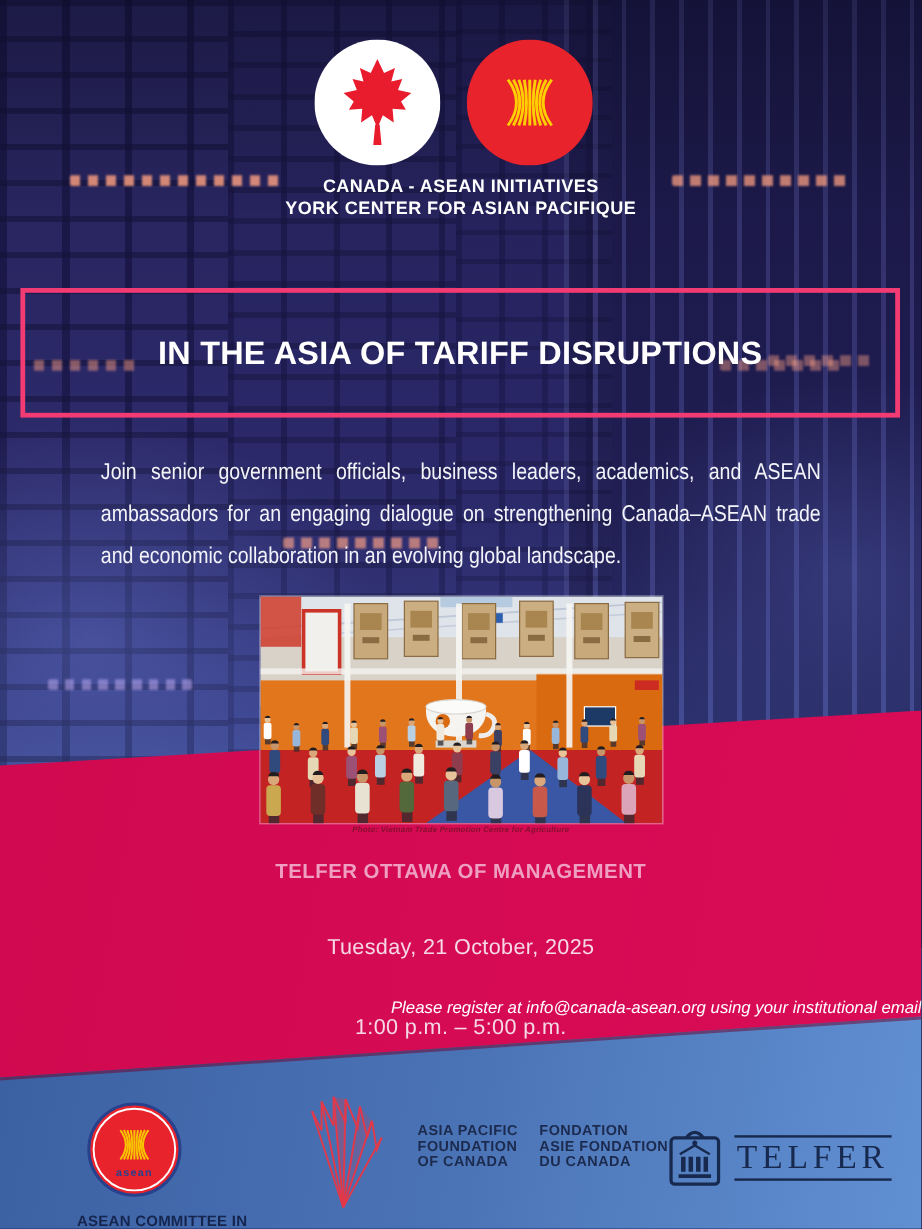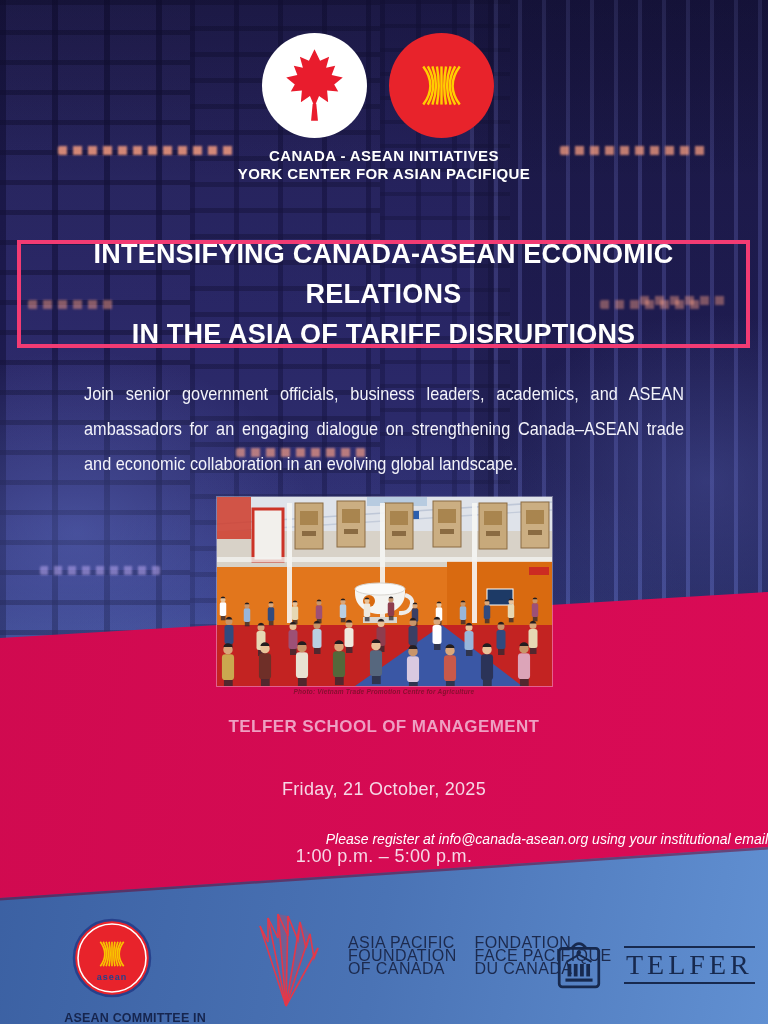--- a/index.html
+++ b/index.html
@@ -58,22 +58,22 @@
   .venue{position:absolute;left:0;right:0;text-align:center;color:#EE9FC2;font-weight:bold;font-size:17px;letter-spacing:.4px;}
   .v1{top:717px;} .v2{top:745px;}
   .when{position:absolute;left:0;right:0;text-align:center;color:#F6D8E6;font-size:18px;letter-spacing:.3px;}
   .d1{top:779px;} .d2{top:846px;}
   .register{position:absolute;left:0;right:0;top:831px;text-align:right;color:#ffffff;font-style:italic;font-size:14px;}
   
   .f-asean{position:absolute;left:18px;top:918px;width:188px;text-align:right;}
   .f-asean svg{display:block;margin:0 auto;}
   .f-asean-label{margin-top:13px;color:#16254e;font-size:12.5px;font-weight:bold;letter-spacing:.2px;}
   .f-apf{position:absolute;left:256px;top:912px;display:flex;gap:18px;}
-  .apf-text{margin-top:24px;color:#1c2a4e;font-size:16px;font-weight:normal;line-height:13px;letter-spacing:.4px;white-space:pre-line;}
-  .f-telfer{position:absolute;left:556px;top:940px;display:flex;align-items:center;gap:22px;}
+  .apf-text{margin-top:24px;color:#1c2a4e;font-size:12px;font-weight:bold;line-height:13px;letter-spacing:.4px;white-space:pre-line;}
+  .f-telfer{position:absolute;left:556px;top:940px;display:flex;align-items:center;gap:10px;}
   .telfer-word{font-family:"Liberation Serif",serif;font-size:28px;letter-spacing:4px;color:#17294e;line-height:1;padding:0 2px;}
   .rule{height:2px;background:#17294e;margin:3px 0;}
 </style>
 </head>
 <body>
 
 <div class="poster">
 
   <div class="bg-city">
     <div class="bldg bldg-a"></div>
@@ -117,21 +117,20 @@
           </g>
       </svg>
     </div>
 
     <div class="org">
       <div>CANADA - ASEAN INITIATIVES</div>
       <div>YORK CENTER FOR ASIAN PACIFIQUE</div>
     </div>
 
     <div class="title-box">
-      <div>INTENSIFYING CANADA-ASEAN ECONOMIC RELATIONS</div>
       <div>IN THE ASIA OF TARIFF DISRUPTIONS</div>
     </div>
 
     <div class="intro">Join senior government officials, business leaders, academics, and ASEAN ambassadors for an engaging dialogue on strengthening Canada–ASEAN trade and economic collaboration in an evolving global landscape.</div>
 
     <div class="photo">
       <svg width="335" height="189" viewBox="0 0 335 189">
         <rect x="0" y="0" width="335" height="189" fill="#e9e7e3"></rect>
         <rect x="0" y="0" width="335" height="36" fill="#dfe3ea"></rect>
         <path d="M0,27 L335,5" stroke="#b9c3d4" stroke-width="1.6" opacity=".85"></path>
@@ -394,22 +393,22 @@
               <rect x="-4.5" y="-19" width="9" height="19" rx="2.5" fill="#dca4b8"></rect>
               <circle cx="0" cy="-22.5" r="3.5" fill="#c8956a"></circle>
               <path d="M-3.4,-24.5 a3.5,3.5 0 0 1 6.8,0 z" fill="#241d1f"></path>
             </g>
           </g>
       </svg>
     </div>
 
     <div class="caption">Photo: Vietnam Trade Promotion Centre for Agriculture</div>
 
-    <div class="venue v1">TELFER SCHOOL OF MANAGEMENT</div>
-    <div class="when d1">Friday, 21 October, 2025</div>
+    <div class="venue v1">TELFER OTTAWA OF MANAGEMENT</div>
+    <div class="when d1">Tuesday, 21 October, 2025</div>
     <div class="when d2">1:00 p.m. – 5:00 p.m.</div>
     <div class="register">Please register at info@canada-asean.org using your institutional email</div>
 
     <div class="f-asean">
       <svg width="80" height="80" viewBox="0 0 80 80">
         <circle cx="40" cy="40" r="38" fill="#E8232B" stroke="#27418c" stroke-width="2.5"></circle>
         <circle cx="40" cy="40" r="34" fill="none" stroke="#ffffff" stroke-width="1.6"></circle>
         <g class="asean-bundle" transform="translate(40,36)">
             <path d="M -11.696 -12.24 Q -2.584 0 -11.696 12.24" stroke="#F8C300" stroke-width="1.7" fill="none"></path>
             <path d="M -8.772 -12.24 Q -1.938 0 -8.772 12.24" stroke="#F8C300" stroke-width="1.7" fill="none"></path>
@@ -438,21 +437,21 @@
             <path d="M30,94 L62,36"></path>
           <path d="M4,14 L12,30 L12,6 L22,26 L22,2 L32,24 L32,4 L42,28 L44,10 L50,36 L54,22 L58,46 L62,36"></path>
         </g>
         <polygon points="30,94 22,2 32,4" fill="#E2394B" opacity=".28"></polygon>
         <polygon points="30,94 44,10 54,22" fill="#E2394B" opacity=".18"></polygon>
       </svg>
       <div class="apf-text">ASIA PACIFIC
 FOUNDATION
 OF CANADA</div>
       <div class="apf-text">FONDATION
-FACE PACIFIQUE
+ASIE FONDATION
 DU CANADA</div>
     </div>
 
     <div class="f-telfer">
       <svg width="46" height="50" viewBox="0 0 44 48">
         <rect x="3" y="8" width="38" height="37" rx="3" fill="none" stroke="#17294e" stroke-width="2.6"></rect>
         <path d="M15,8 Q22,-1 29,8" fill="none" stroke="#17294e" stroke-width="2.6"></path>
         <circle cx="22" cy="12" r="2" fill="#17294e"></circle>
         <path d="M10,21 L22,14 L34,21" fill="none" stroke="#17294e" stroke-width="2"></path>
         <rect x="11" y="23" width="3.6" height="12" fill="#17294e"></rect>

